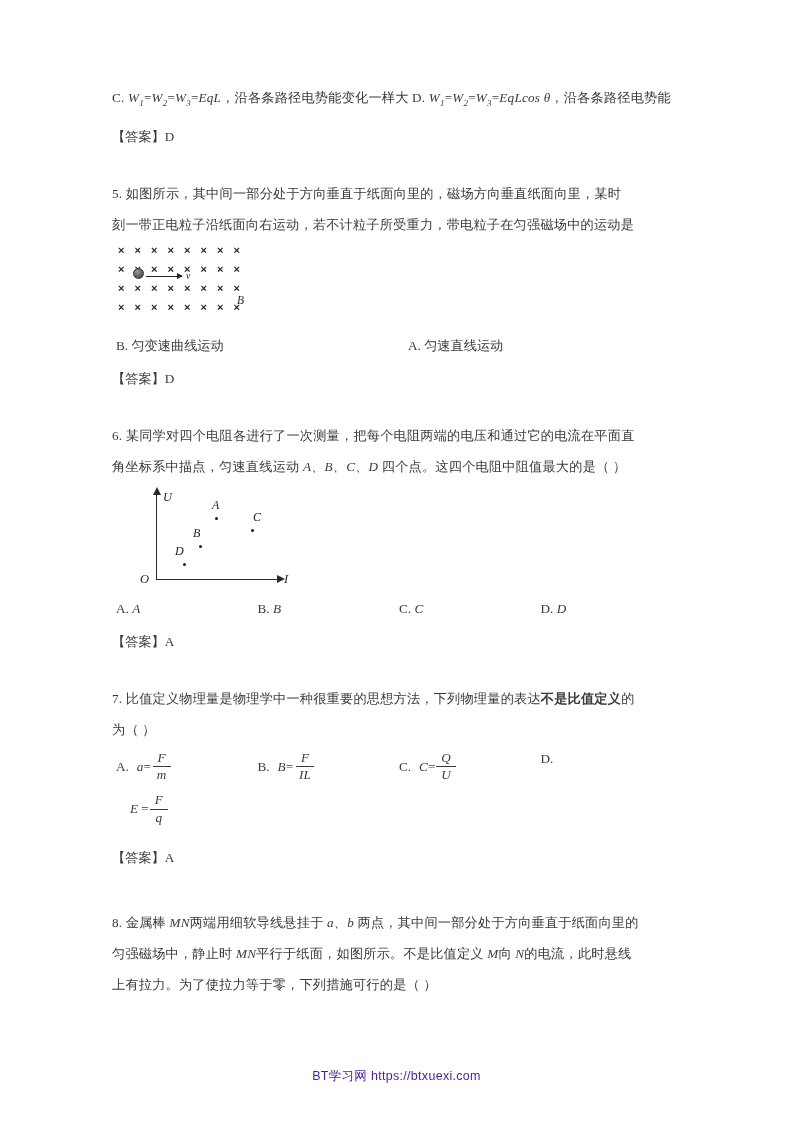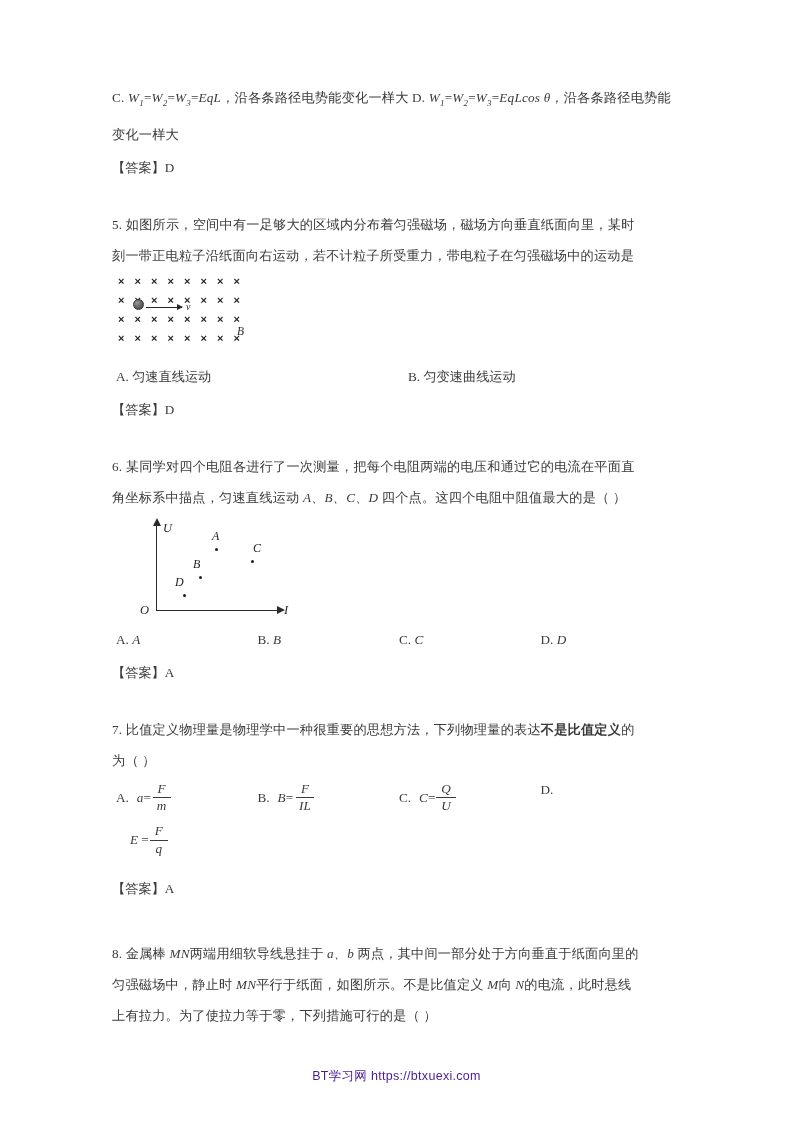--- a/index.html
+++ b/index.html
@@ -246,28 +246,27 @@
 
 <div class="page">
   <div class="content">
 
     <div class="para">
       <span>C.</span>
       <span class="mi">W</span><span class="sub">1</span><span>=</span><span class="mi">W</span><span class="sub">2</span><span>=</span><span class="mi">W</span><span class="sub">3</span><span>=</span><span class="mi">EqL</span><span>，沿各条路径电势能变化一样大</span>
       <span>D.</span>
       <span class="mi">W</span><span class="sub">1</span><span>=</span><span class="mi">W</span><span class="sub">2</span><span>=</span><span class="mi">W</span><span class="sub">3</span><span>=</span><span class="mi">EqLcos</span>&nbsp;<span class="mi">θ</span><span>，沿各条路径电势能</span>
     </div>
-    <div class="para">变化一样大</div>
     <div class="answer">【答案】D</div>
 
     <div class="spacer-md"></div>
 
     <div class="para q">
       <span>5.</span>
-      <span>如图所示，空间中有一足够大的区域内分布着匀强磁场，磁场方向垂直纸面向里，某时</span><br>
+      <span>如图所示，其中间一部分处于方向垂直于纸面向里的，磁场方向垂直纸面向里，某时</span><br>
       <span>刻一带正电粒子沿纸面向右运动，若不计粒子所受重力，带电粒子在匀强磁场中的运动是</span>
     </div>
 
     <div class="field-fig">
       <div class="x-row" style="left:0px; top:0px;">
         <span>×</span>
           <span>×</span>
           <span>×</span>
           <span>×</span>
           <span>×</span>
@@ -308,26 +307,26 @@
       <div class="particle" style="left:15px; top:24px;"></div>
       <div class="varrow" style="left:28px; top:32px; width:36px;"></div>
       <span class="lbl-v" style="left:68px; top:26px;">v</span>
       <span class="lbl-B" style="left:119px; top:50px;">B</span>
     </div>
 
     <div class="spacer-sm"></div>
 
     <div class="opts2">
       <div>
+        <span>B.</span>
+        <span>匀变速曲线运动</span>
+      </div>
+      <div>
         <span>A.</span>
         <span>匀速直线运动</span>
-      </div>
-      <div>
-        <span>B.</span>
-        <span>匀变速曲线运动</span>
       </div>
     </div>
     <div class="answer">【答案】D</div>
 
     <div class="spacer-md"></div>
 
     <div class="para q">
       <span>6.</span>
       <span>某同学对四个电阻各进行了一次测量，把每个电阻两端的电压和通过它的电流在平面直</span><br>
       <span>角坐标系中描点，匀速直线运动 </span><span class="mi">A、B、C、D</span><span> 四个点。这四个电阻中阻值最大的是（    ）</span>

